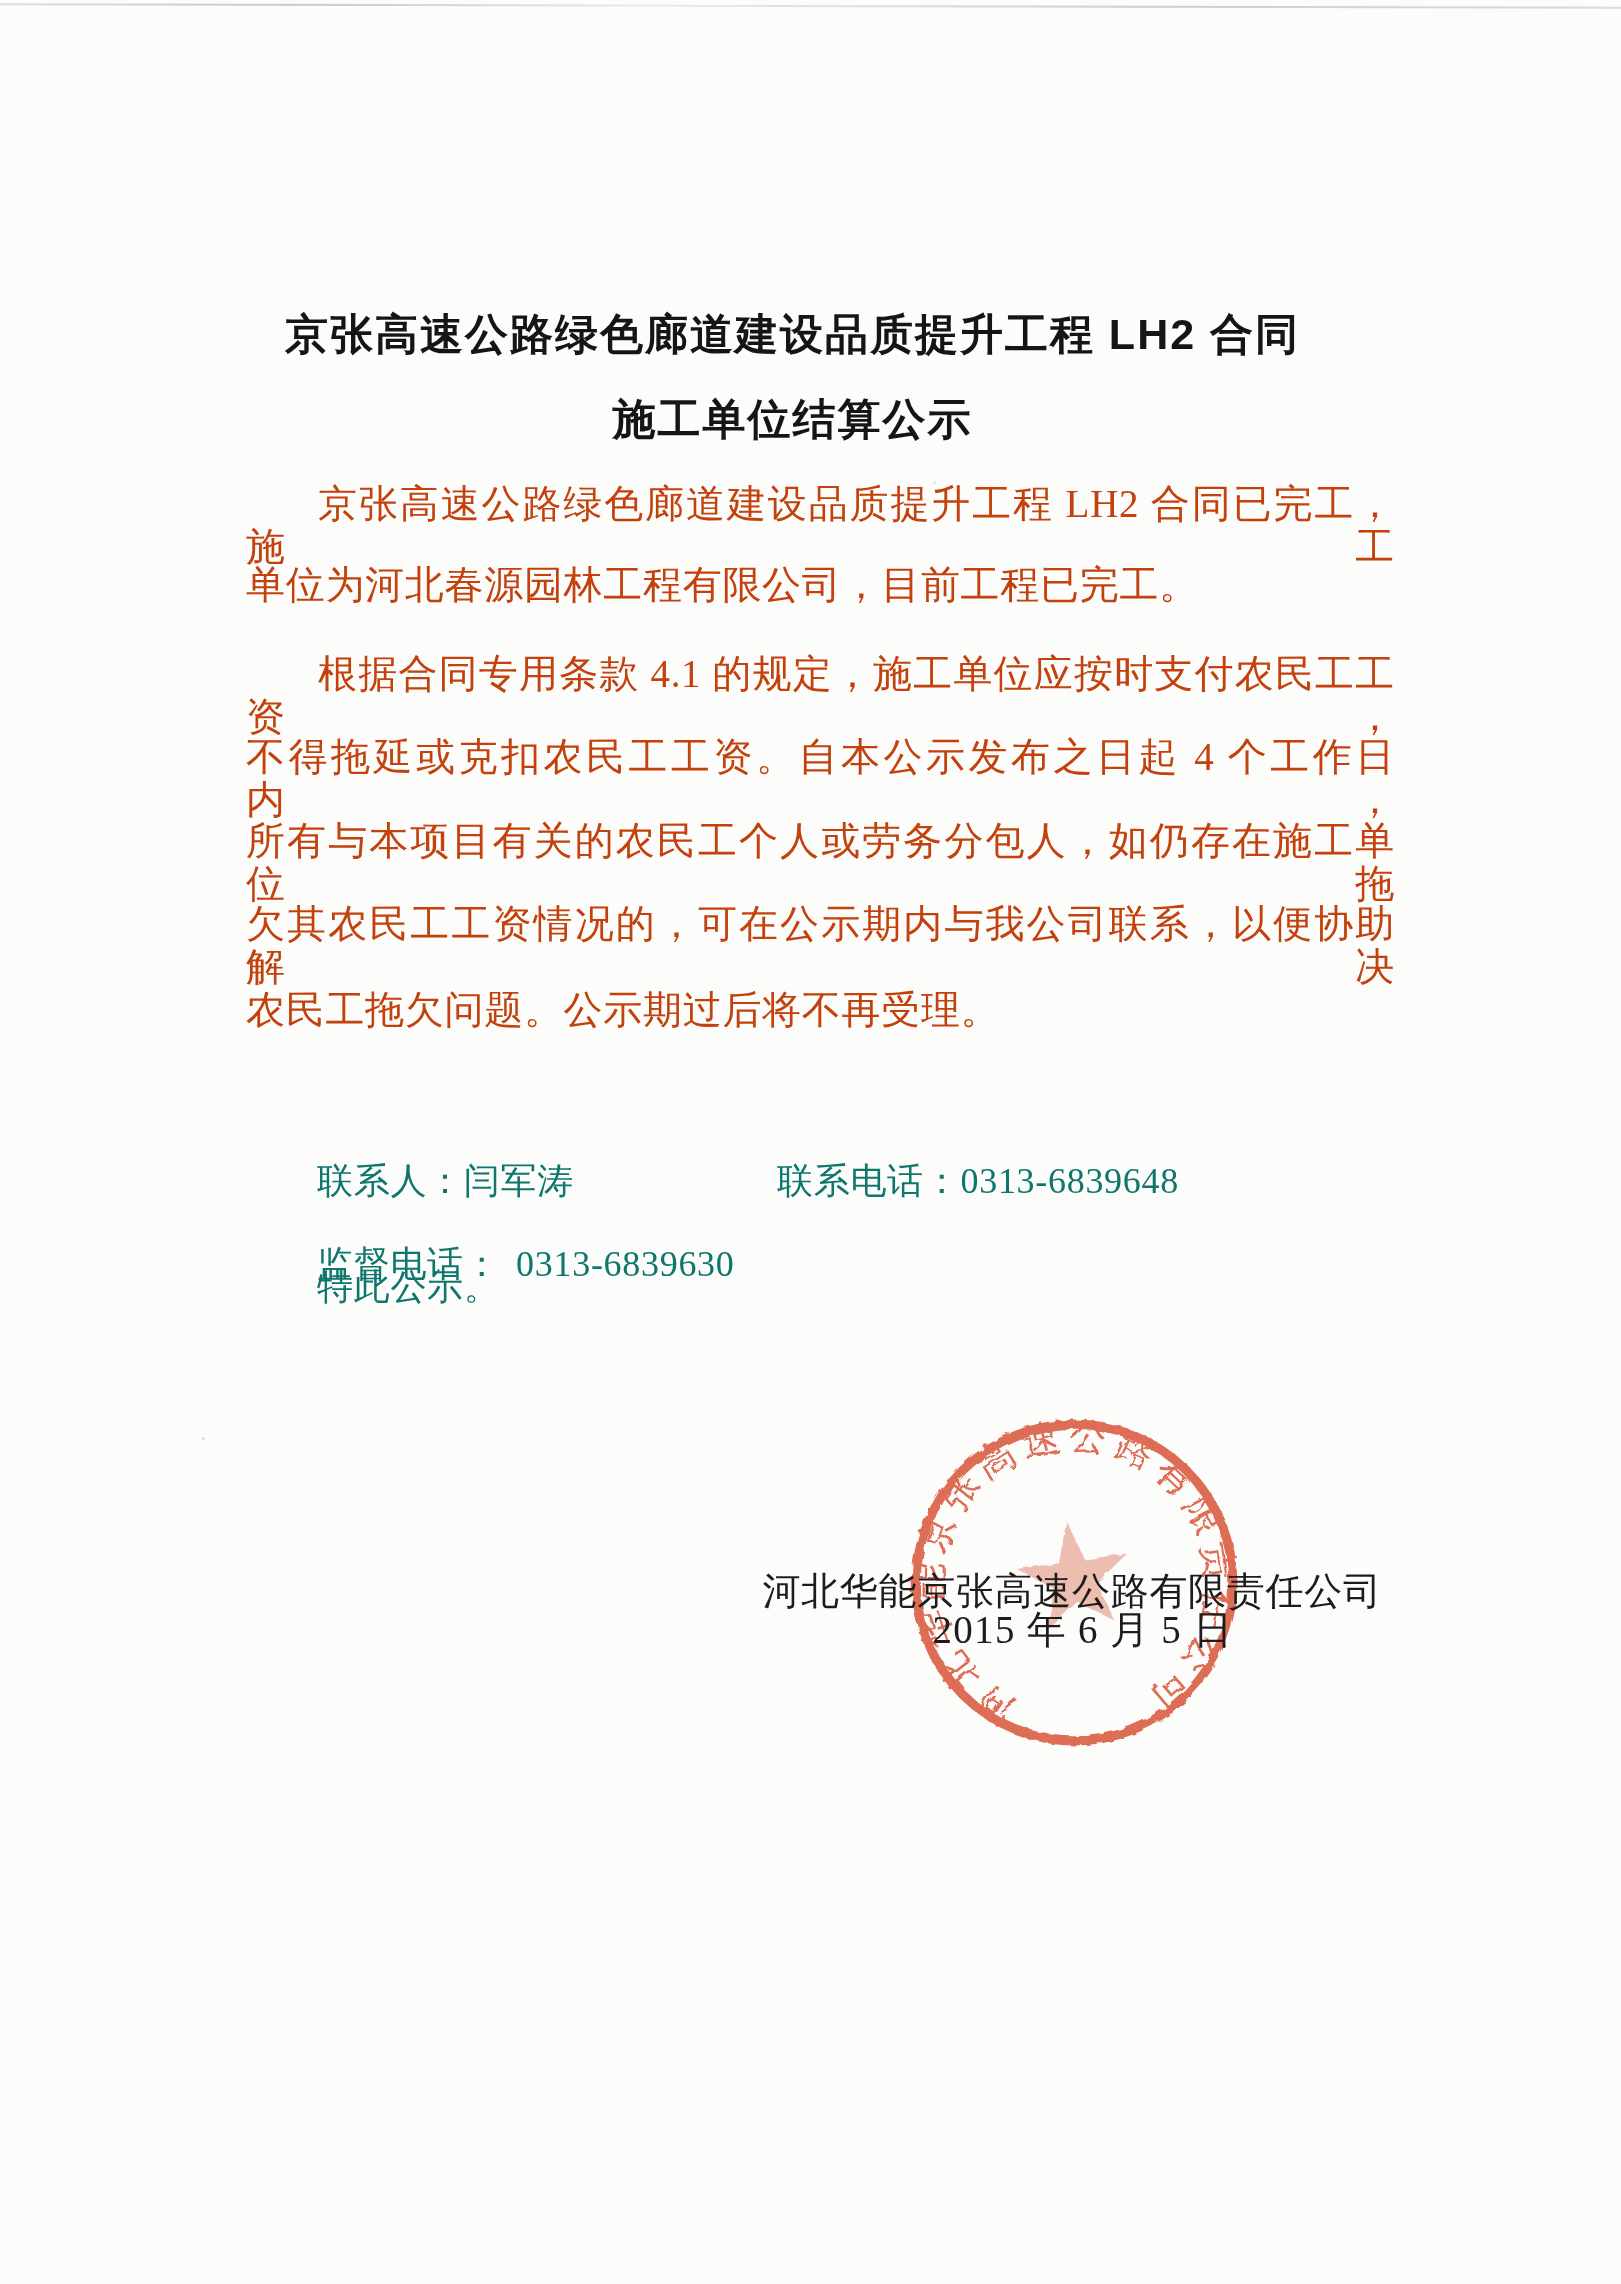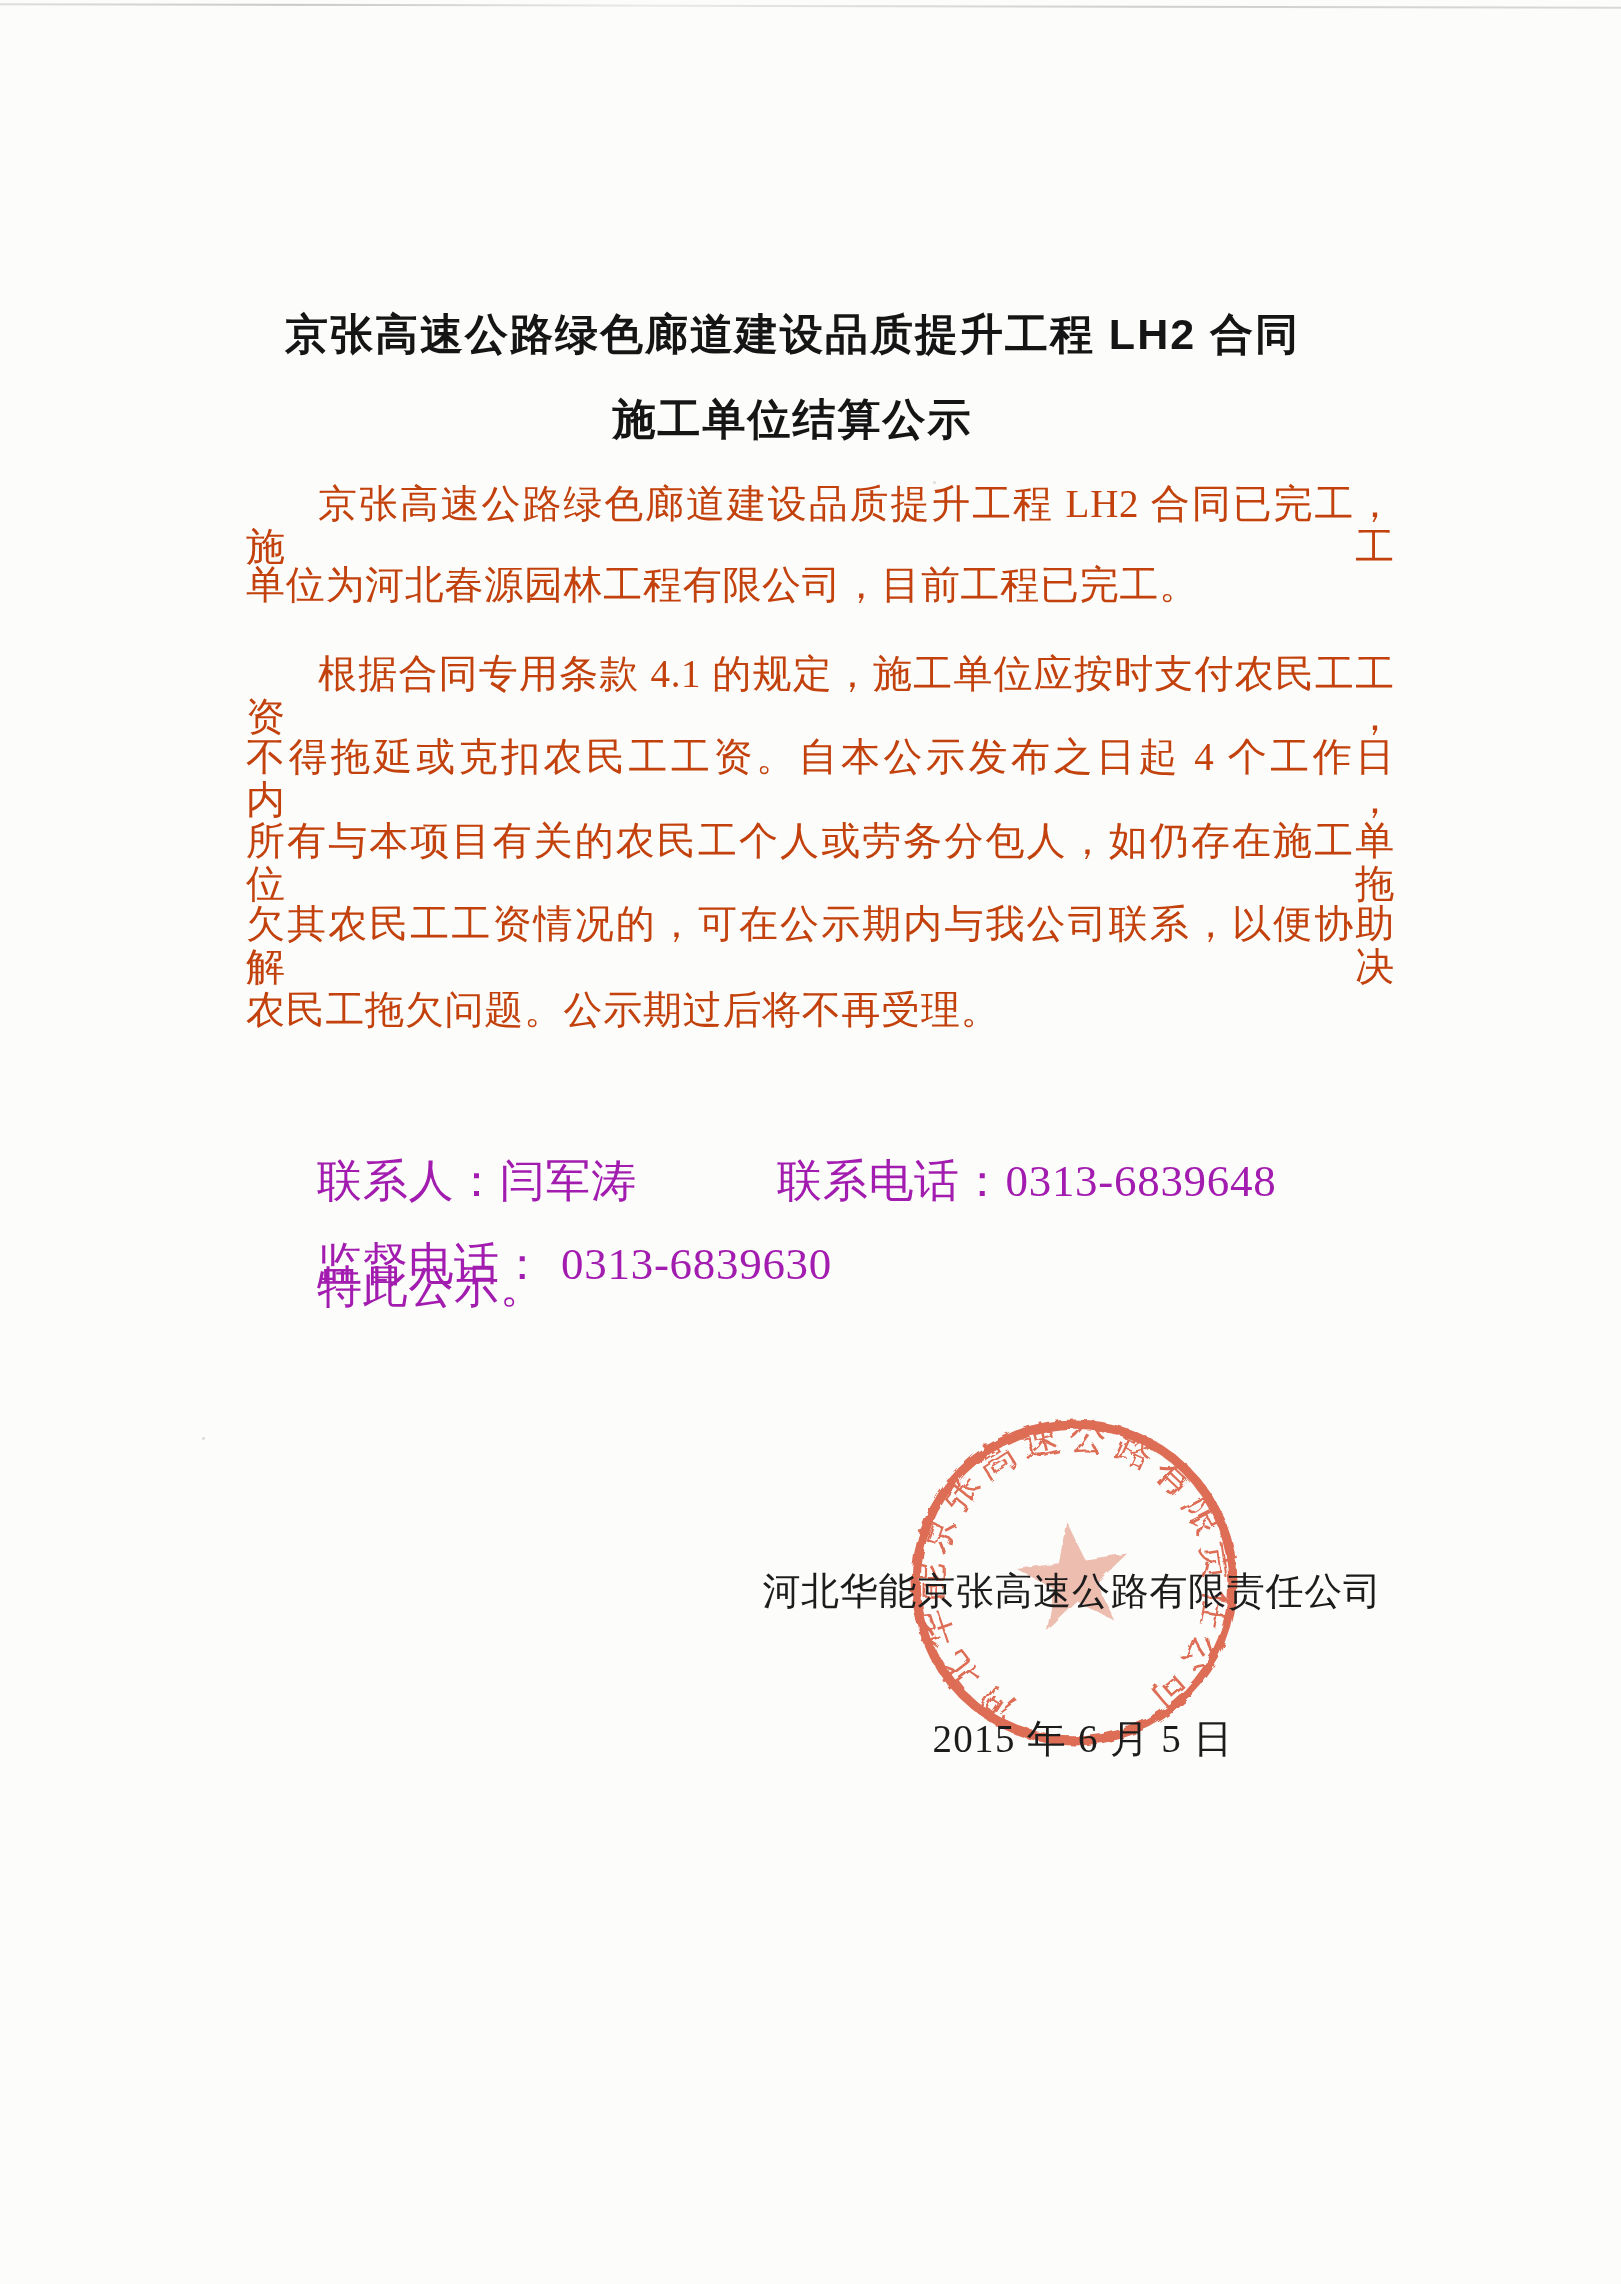--- a/index.html
+++ b/index.html
@@ -68,24 +68,24 @@
   .l-p1l1 { top: 482px; }
   .l-p1l2 { top: 563px; }
   .l-p2l1 { top: 652px; }
   .l-p2l2 { top: 735px; }
   .l-p2l3 { top: 819px; }
   .l-p2l4 { top: 902px; }
   .l-p2l5 { top: 988px; }
 
   .infoline {
     position: absolute;
-    font-size: 45px;
+    font-size: 36px;
     line-height: 43px;
     letter-spacing: 0.7px;
-    color: #a21caf;
+    color: #0f766e;
     white-space: nowrap;
   }
   .contact-row { top: 1160px; left: 317px; width: 1078px; }
   .contact-phone-group {
     position: absolute;
     left: 460px; 
     top: 0;
     white-space: nowrap;
     text-align: right;
   }
@@ -100,21 +100,21 @@
     transform: translateX(-50%);
     font-size: 38px;
     line-height: 43px;
     letter-spacing: 0.7px;
     white-space: nowrap;
     color: #1c1c1c;
     z-index: 3;
   }
   .sig-date {
     position: absolute;
-    top: 1717px;
+    top: 1608px;
     left: 1083px;
     transform: translateX(-50%);
     font-size: 39px;
     line-height: 43px;
     letter-spacing: 1.3px;
     white-space: nowrap;
     color: #1c1c1c;
     z-index: 3;
   }
   .stamp {

